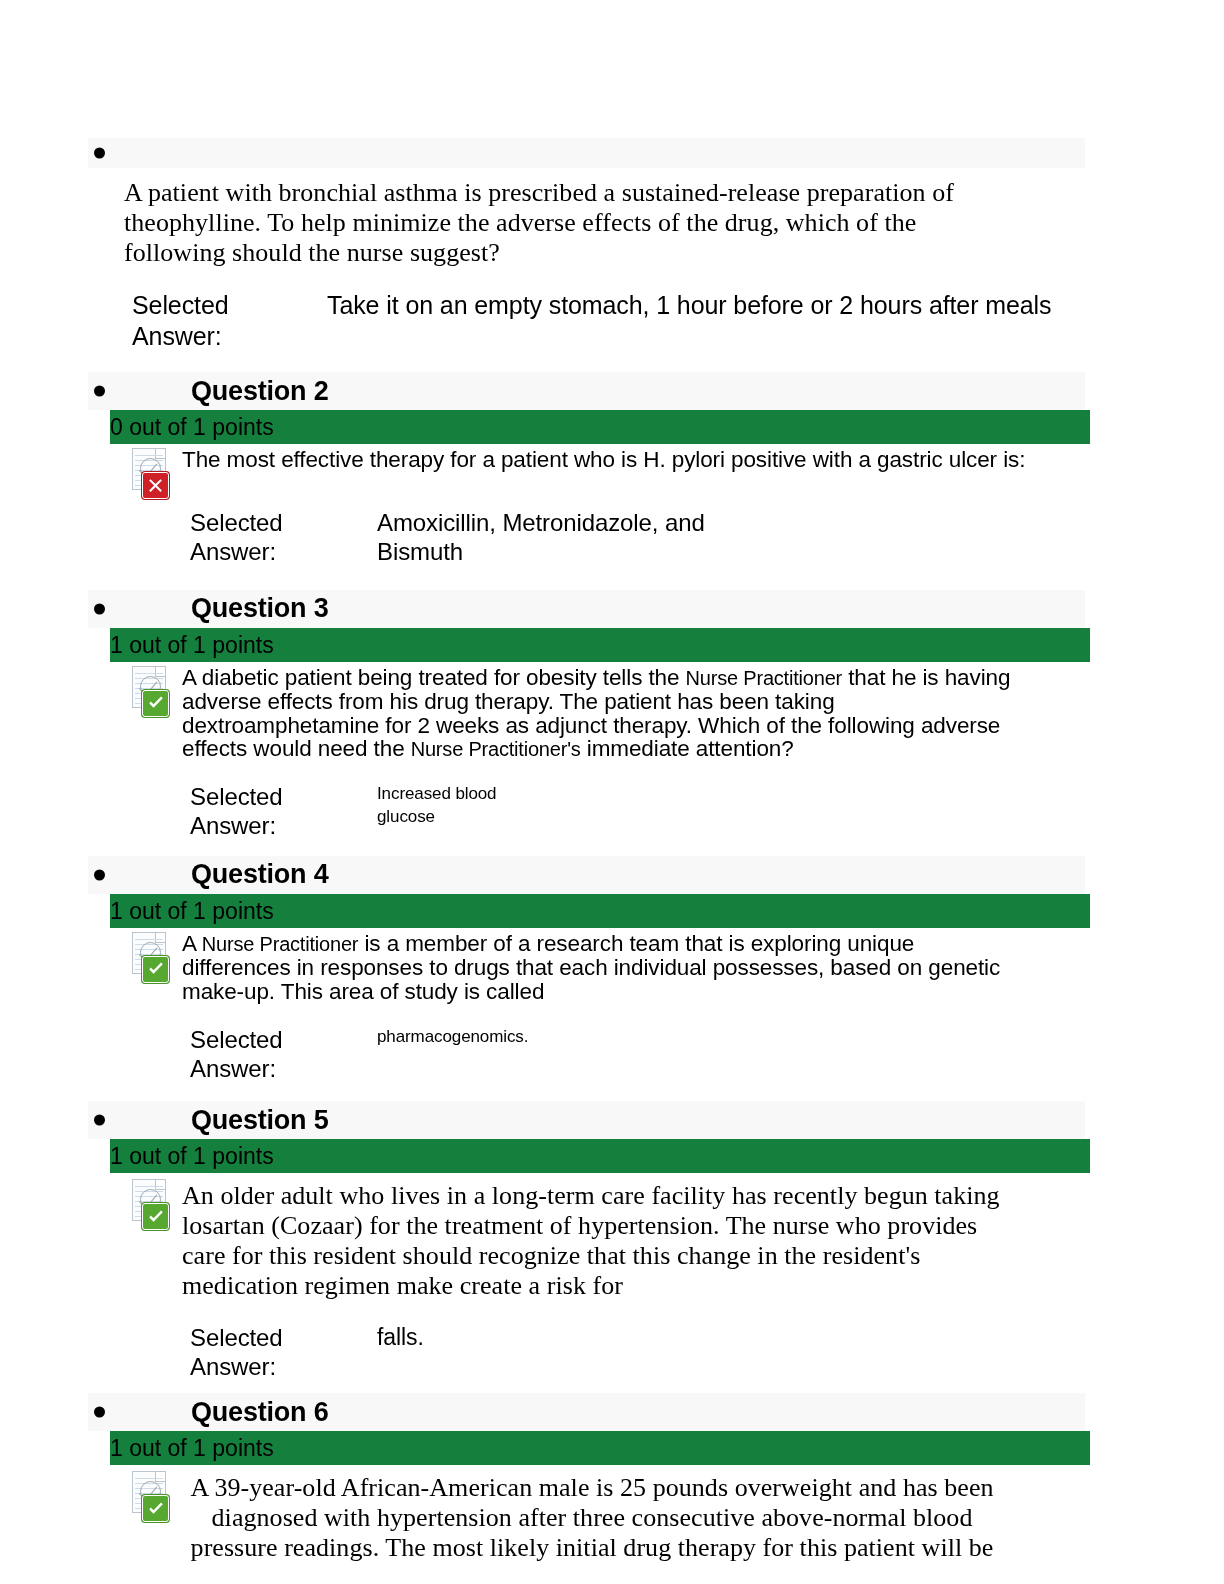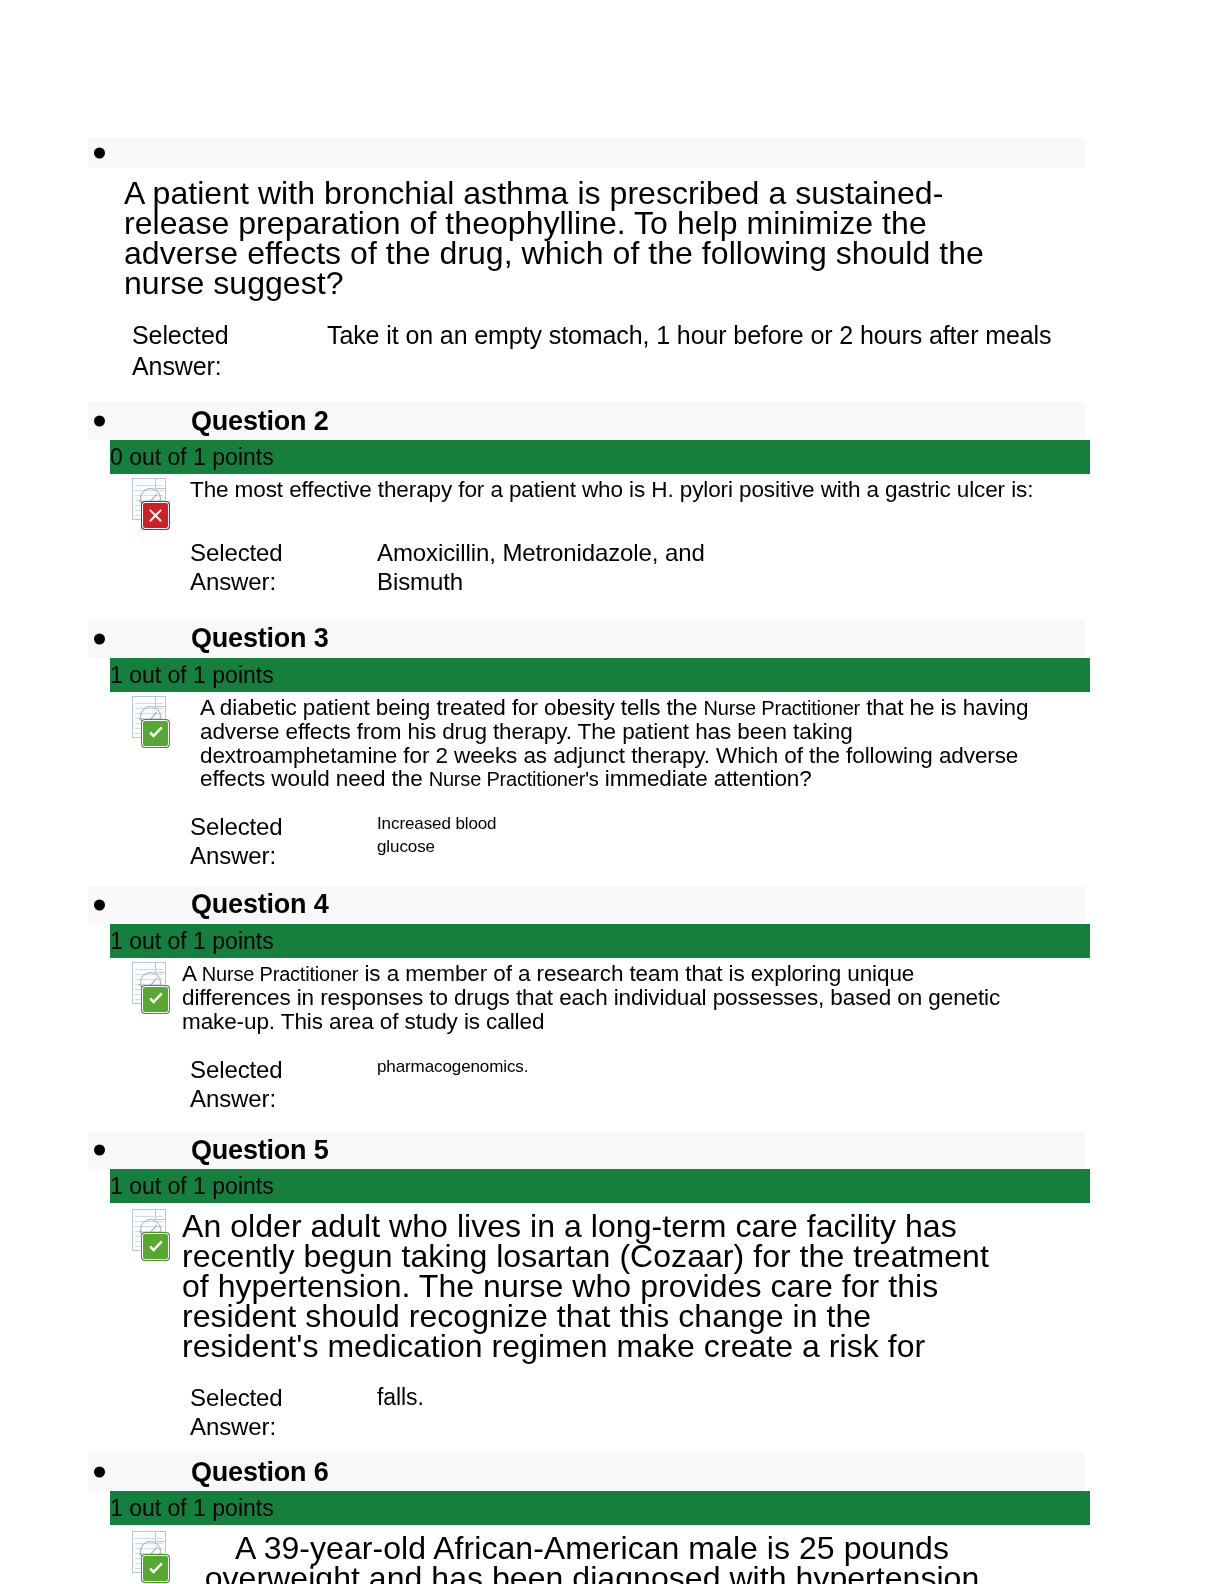--- a/index.html
+++ b/index.html
@@ -86,24 +86,25 @@
     margin-left: 124px;
   }
 
   .qtext {
     font-size: 22.5px;
     line-height: 23.5px;
     max-width: 855px;
     letter-spacing: -0.1px;
   }
   .qtext.big {
-    font-size: 32px;
+    font-size: 26px;
     line-height: 30px;
     max-width: 890px;
     letter-spacing: 0.05px;
+    font-family: Liberation Serif, serif;
   }
   .qtext .sm {
     font-size: 20px;
     letter-spacing: -0.2px;
   }
 
   
   .qicon {
     position: absolute;
     left: 2px;
@@ -249,21 +250,21 @@
           </div>
           <div class="ring"></div>
           <div class="tick"></div>
         </div>
         <div class="badge incorrect">
           <svg width="17" height="17" viewBox="0 0 20 20" aria-hidden="true">
             <path d="M4.2 2.5 L10 8.3 L15.8 2.5 L17.5 4.2 L11.7 10 L17.5 15.8 L15.8 17.5 L10 11.7 L4.2 17.5 L2.5 15.8 L8.3 10 L2.5 4.2 Z" fill="#ffffff"></path>
           </svg>
         </div>
       </div>
-      <div class="qtext" style="max-width:845px;margin-left:8px;">The most effective therapy for a patient  who is H. pylori positive with a gastric ulcer is:</div>
+      <div class="qtext" style="max-width:845px;">The most effective therapy for a patient  who is H. pylori positive with a gastric ulcer is:</div>
       <div class="answer-row" style="margin-top:36px; margin-left:8px;">
         <div class="ans-label" style="width:187px;flex:0 0 187px;font-size:24px;line-height:29px;">
           <span>Selected</span><br>
           <span>Answer:</span>
         </div>
         <div class="ans-value" style="font-size:24px;line-height:29px;max-width:400px;">Amoxicillin, Metronidazole, and Bismuth</div>
       </div>
     </div>
   </div>
 
@@ -288,21 +289,21 @@
           </div>
           <div class="ring"></div>
           <div class="tick"></div>
         </div>
         <div class="badge correct">
           <svg width="18" height="18" viewBox="0 0 20 20" aria-hidden="true">
             <path d="M2.5 10.5 L7.3 15.3 L17.5 4.6 L15.6 2.8 L7.3 11.4 L4.3 8.4 Z" fill="#ffffff"></path>
           </svg>
         </div>
       </div>
-      <div class="qtext" style="max-width:840px;margin-left:18px;">
+      <div class="qtext" style="max-width:840px;">
         <span>A diabetic patient being treated for obesity tells the </span><span class="sm">Nurse Practitioner</span><span> that he is having adverse effects from his drug therapy. The patient has been taking dextroamphetamine for 2 weeks as adjunct therapy. Which of the following adverse effects would need the </span><span class="sm">Nurse Practitioner's</span><span> immediate attention?</span>
       </div>
       <div class="answer-row" style="margin-top:20px; margin-left:8px;">
         <div class="ans-label" style="width:187px;flex:0 0 187px;font-size:24px;line-height:29px;">
           <span>Selected</span><br>
           <span>Answer:</span>
         </div>
         <div class="ans-value sm" style="max-width:145px;">Increased blood glucose</div>
       </div>
     </div>

